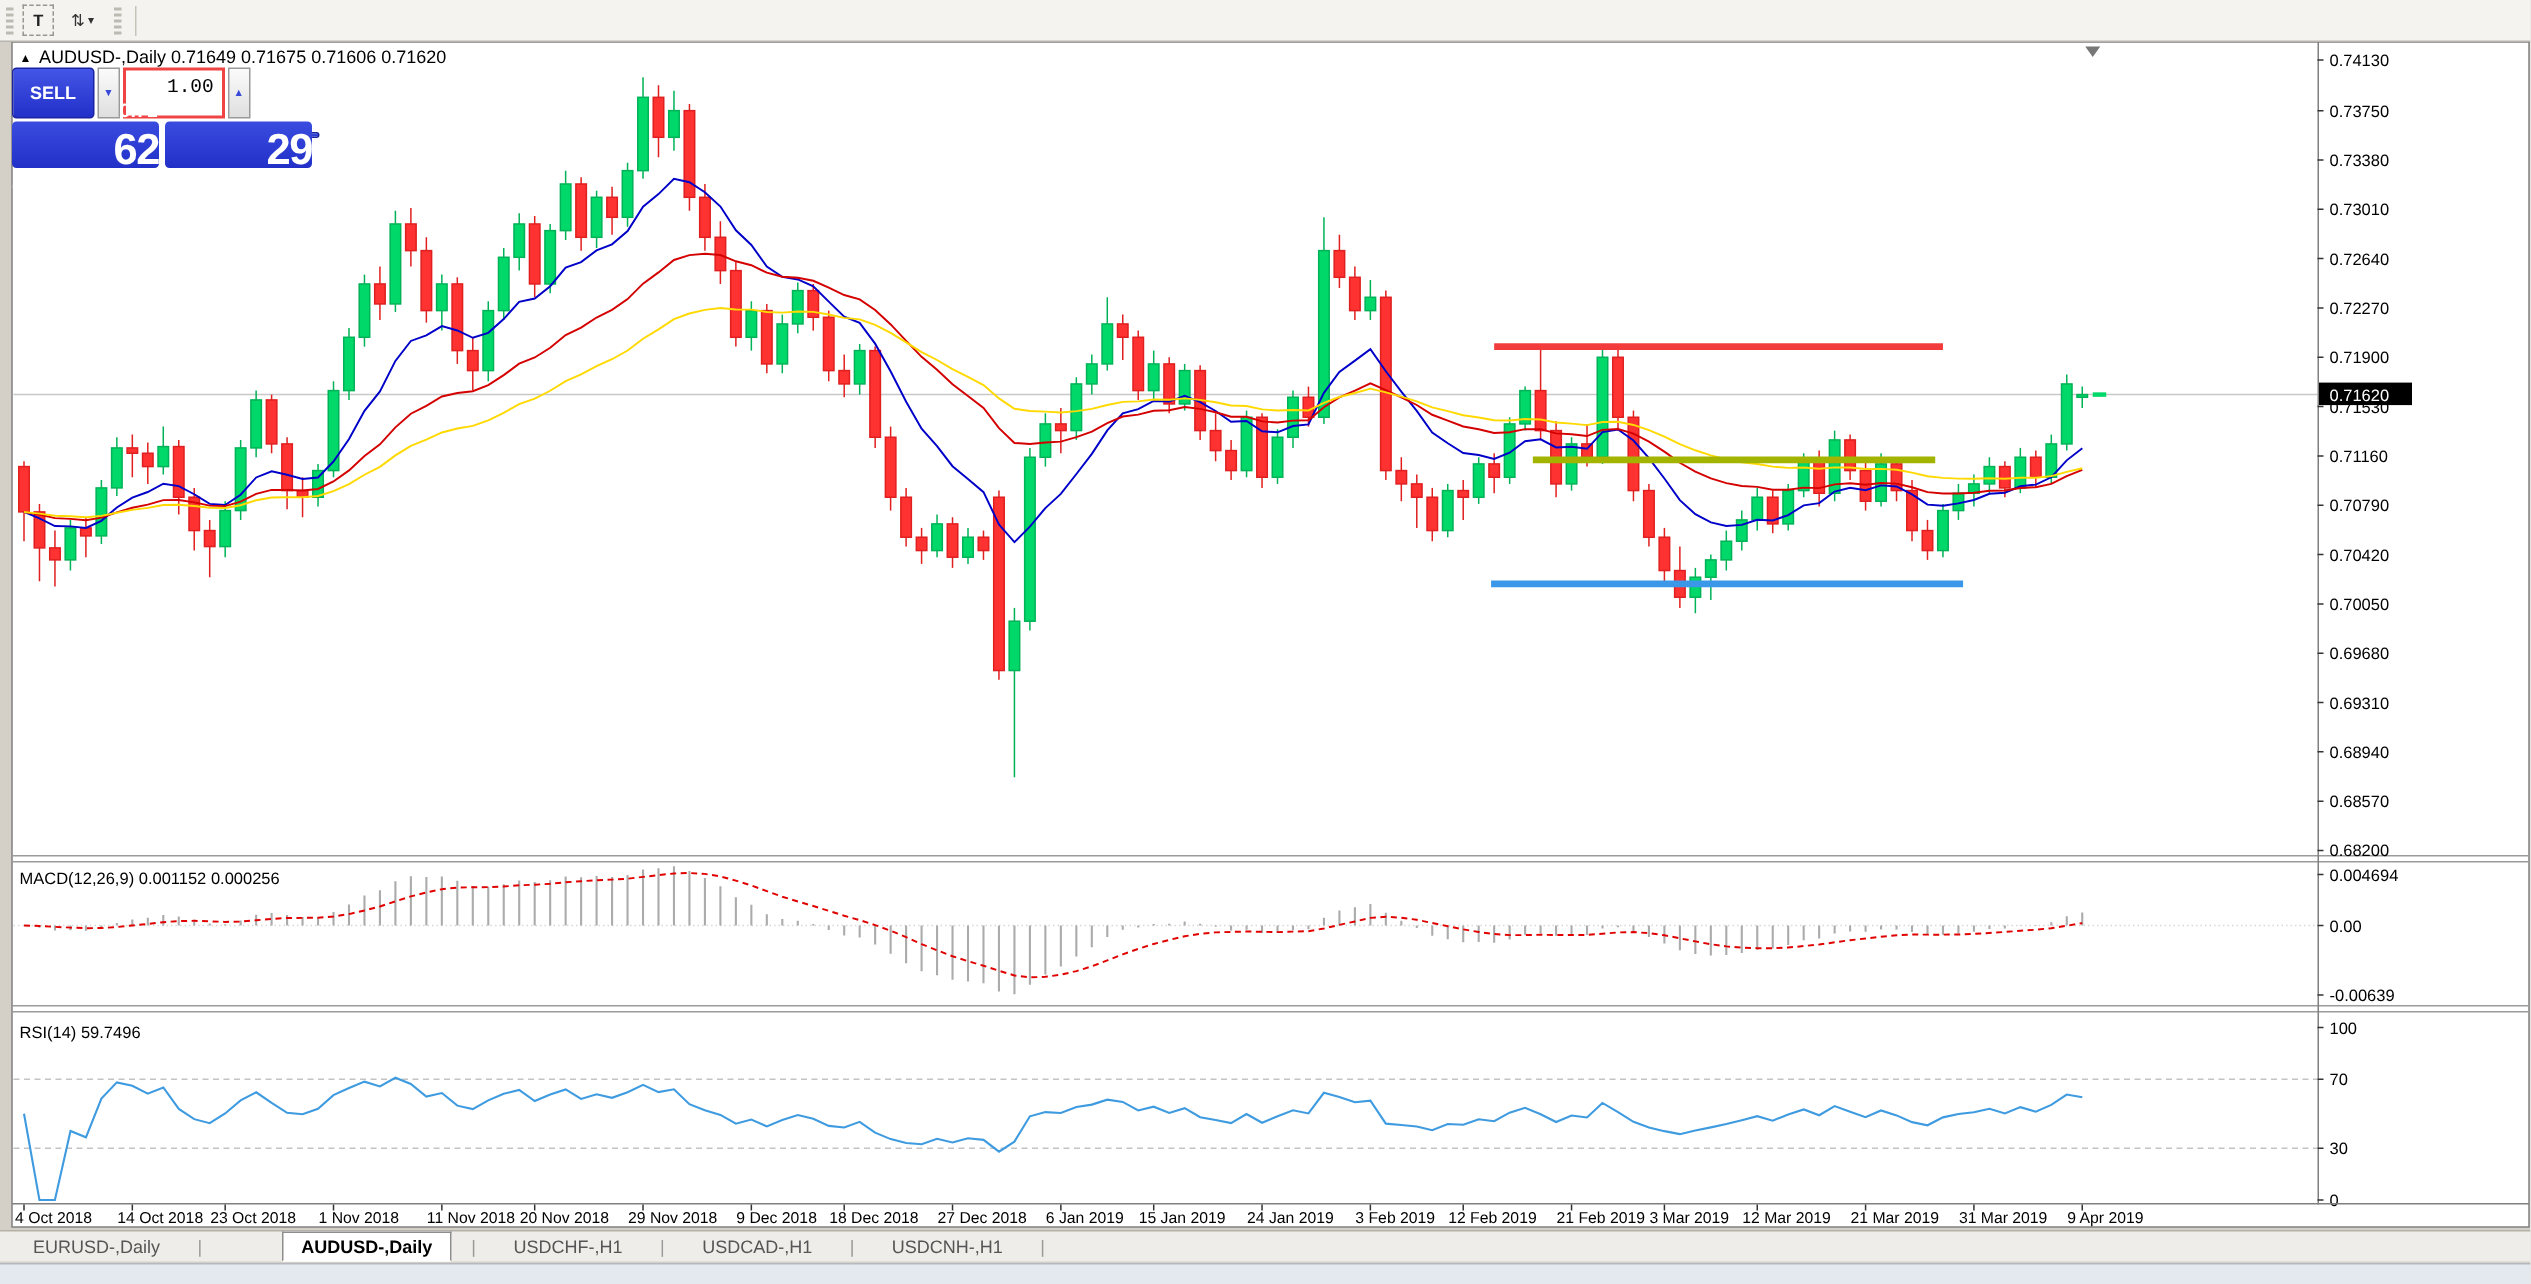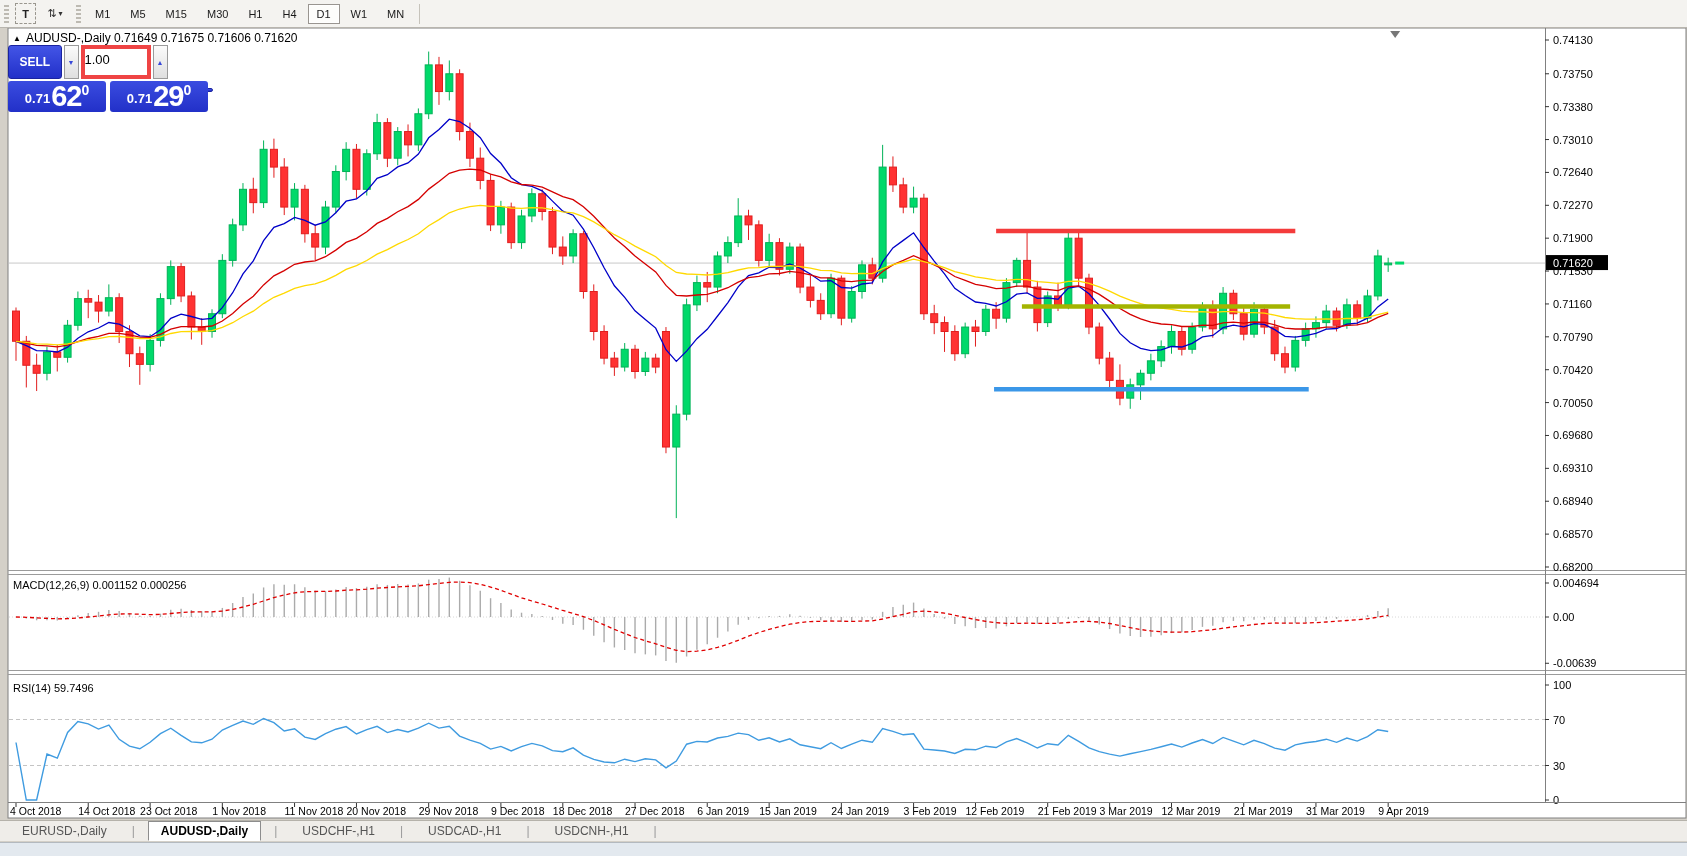--- a/index.html
+++ b/index.html
@@ -22,61 +22,50 @@
   #chart-svg{position:absolute;left:0;top:0;z-index:1;}
   #chart-svg text{font-family:"Liberation Sans",sans-serif;}
   #trade-panel{position:absolute;left:8px;top:45px;width:205px;z-index:6;}
   .tp-row{display:flex;height:34px;gap:2px;}
   .tp-btn{border:1px solid #1a23a0;border-radius:3px;color:#fff;font-size:12px;font-weight:bold;
           background:linear-gradient(#4355e6,#2230c9);font-family:"Liberation Sans",sans-serif;}
   .tp-btn.sell{width:57px;}
   .tp-btn.buy{width:46px;margin-top:43px;}
   .tp-step{width:16px;border:1px solid #9a9a9a;background:linear-gradient(#fbfbfb,#dfdfdf);
            color:#3848d8;font-size:7px;padding:0;font-family:"Liberation Sans",sans-serif;}
-  .tp-vol{width:62px;background:#fff;border:4px solid #ef4444;font-size:13px;color:#000;
-          text-align:left;line-height:21px;padding-right:5px;}
+  .tp-vol{width:62px;background:#fff;border:2px solid #ef4444;font-size:13px;color:#000;
+          text-align:right;line-height:21px;padding-right:5px;font-family:Liberation Mono, monospace;}
   .tp-prices{display:flex;gap:4px;margin-top:2px;}
   .tp-price{width:98px;height:31px;border-radius:3px;color:#fff;text-align:center;
             background:linear-gradient(#3a4ce0,#2230c8);display:flex;align-items:flex-end;
-            justify-content:center;padding-bottom:1px;box-sizing:border-box;}
+            justify-content:center;padding-bottom:1px;box-sizing:border-box;flex-direction:column;}
   .tp-price .sm{font-size:13px;font-weight:bold;line-height:24px;margin-right:1px;}
   .tp-price .big{font-size:29px;font-weight:bold;line-height:29px;letter-spacing:-1px;}
   .tp-price .sup{font-size:14px;font-weight:bold;line-height:14px;align-self:flex-start;margin-top:2px;}
   #tabs-row{position:absolute;left:0;top:820px;width:1687px;height:21px;background:#efede9;
             border-top:1px solid #b5b2aa;display:flex;align-items:center;padding-left:10px;
             box-sizing:border-box;z-index:5;font-size:12px;gap:12px;}
   .tab{padding:2px 12px;color:#555;}
   .tab.active{background:#fff;border:1px solid #8d8d8d;border-bottom:1px solid #fff;
-              font-weight:bold;color:#000;}
+              font-weight:bold;color:#000;margin-left:40px;}
   .tabsep{color:#999;margin:0 1px;}
   #status-bar{position:absolute;left:0;top:842px;width:1687px;height:14px;background:#e3e9ef;
               border-top:1px solid #b3b9bf;z-index:5;}
 </style>
 </head>
 <body>
 
 <div id="toolbar">
   <div class="grip"></div>
   <div class="tool-ico" id="t-btn">T</div>
   <div class="tool-ico" id="arrows-btn">
     <span>⇅</span>
     <span class="caret">▾</span>
   </div>
   <div class="grip"></div>
-  <div id="tf-container" style="display:flex;align-items:center;">
-      <button class="tf-btn">M1</button>
-      <button class="tf-btn">M5</button>
-      <button class="tf-btn">M15</button>
-      <button class="tf-btn">M30</button>
-      <button class="tf-btn">H1</button>
-      <button class="tf-btn">H4</button>
-      <button class="tf-btn active">D1</button>
-      <button class="tf-btn">W1</button>
-      <button class="tf-btn">MN</button>
-    </div>
   <div class="tsep"></div>
 </div>
 
 <svg id="chart-svg" width="1687" height="856" viewBox="0 0 1687 856">
     <rect x="8" y="28" width="1678" height="790" fill="#ffffff" stroke="#808080" stroke-width="1"></rect>
     <defs>
       <clipPath id="clipPrice">
         <rect x="9" y="29" width="1535" height="540"></rect>
       </clipPath>
       <clipPath id="clipMacd">

